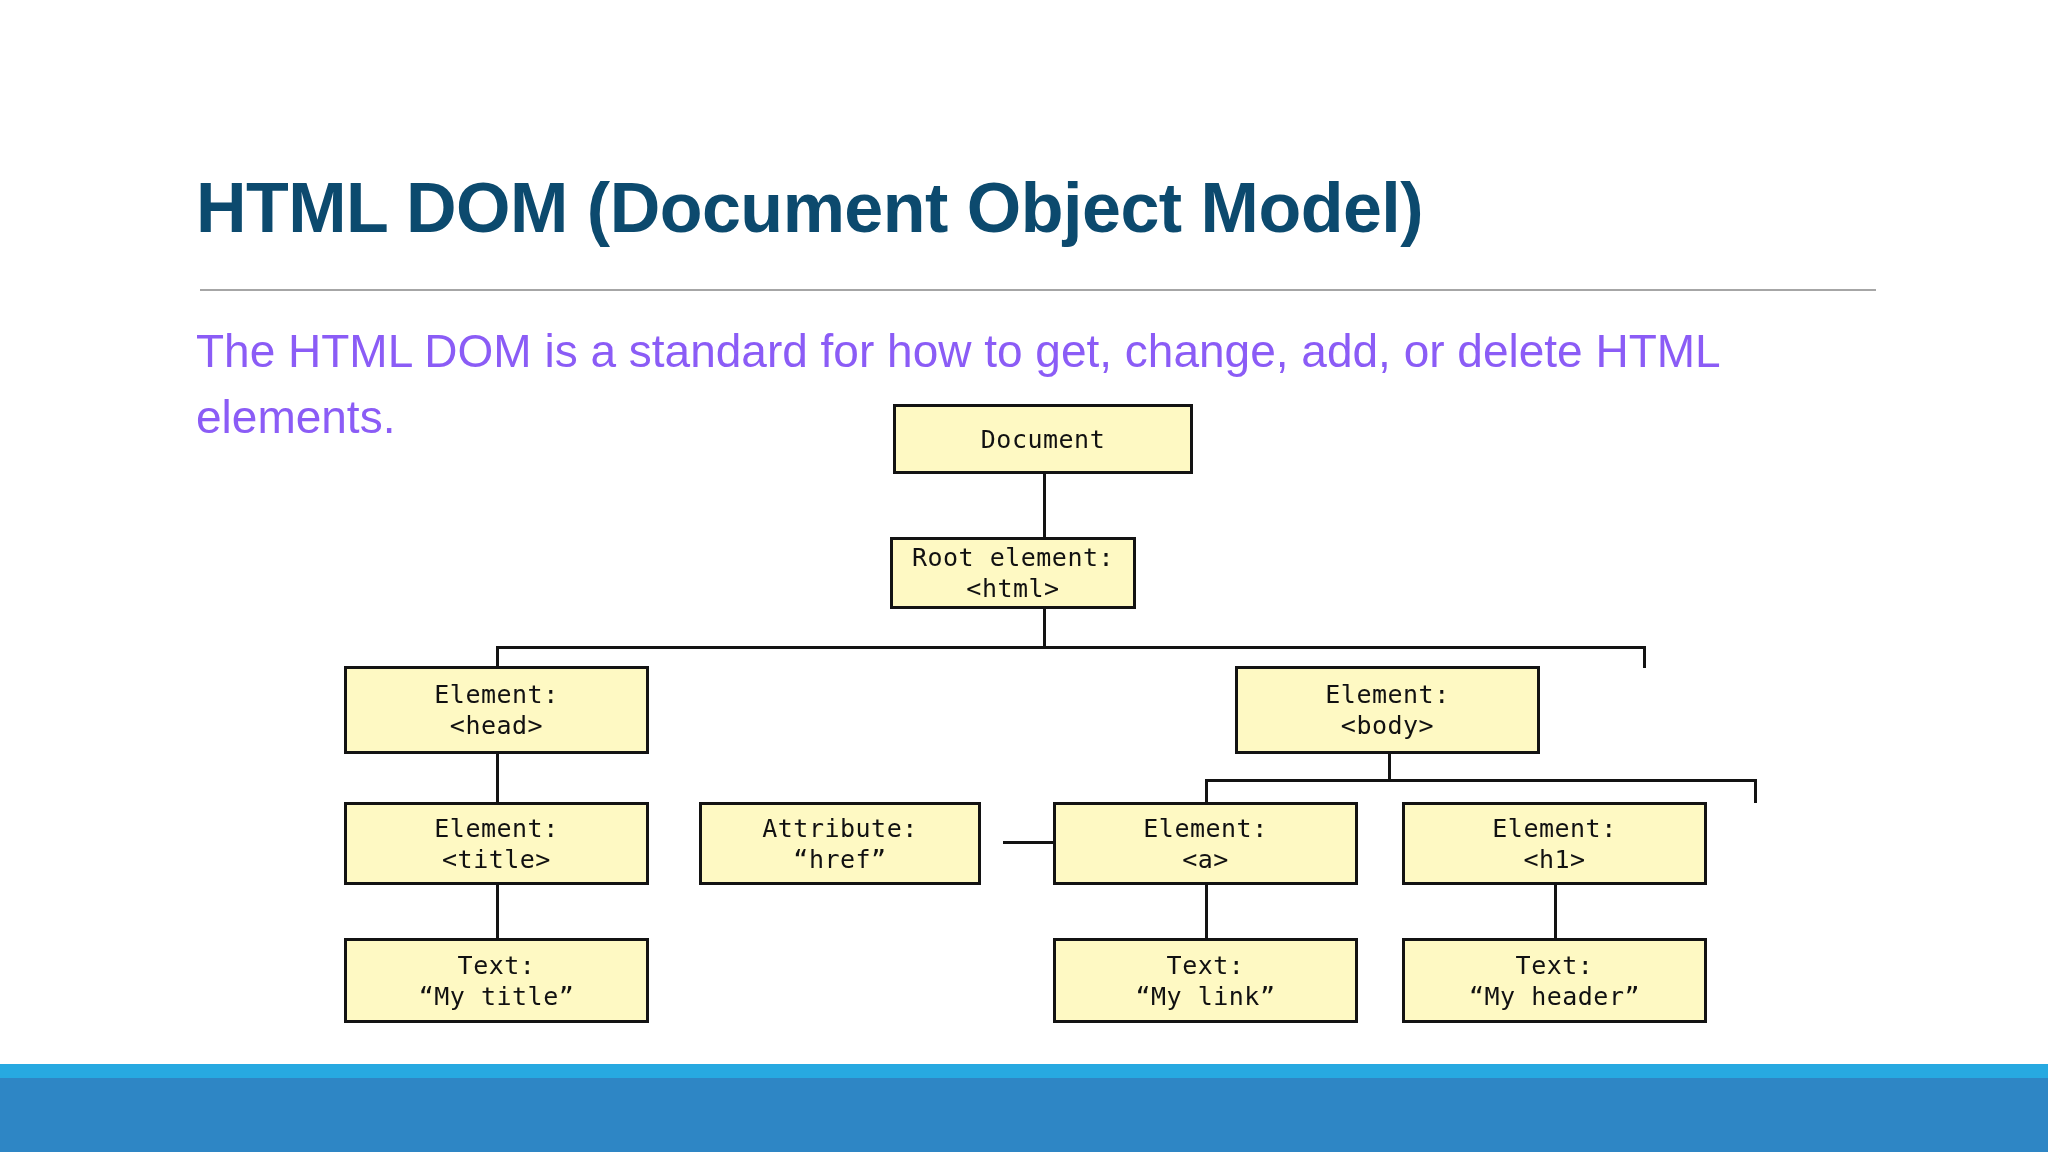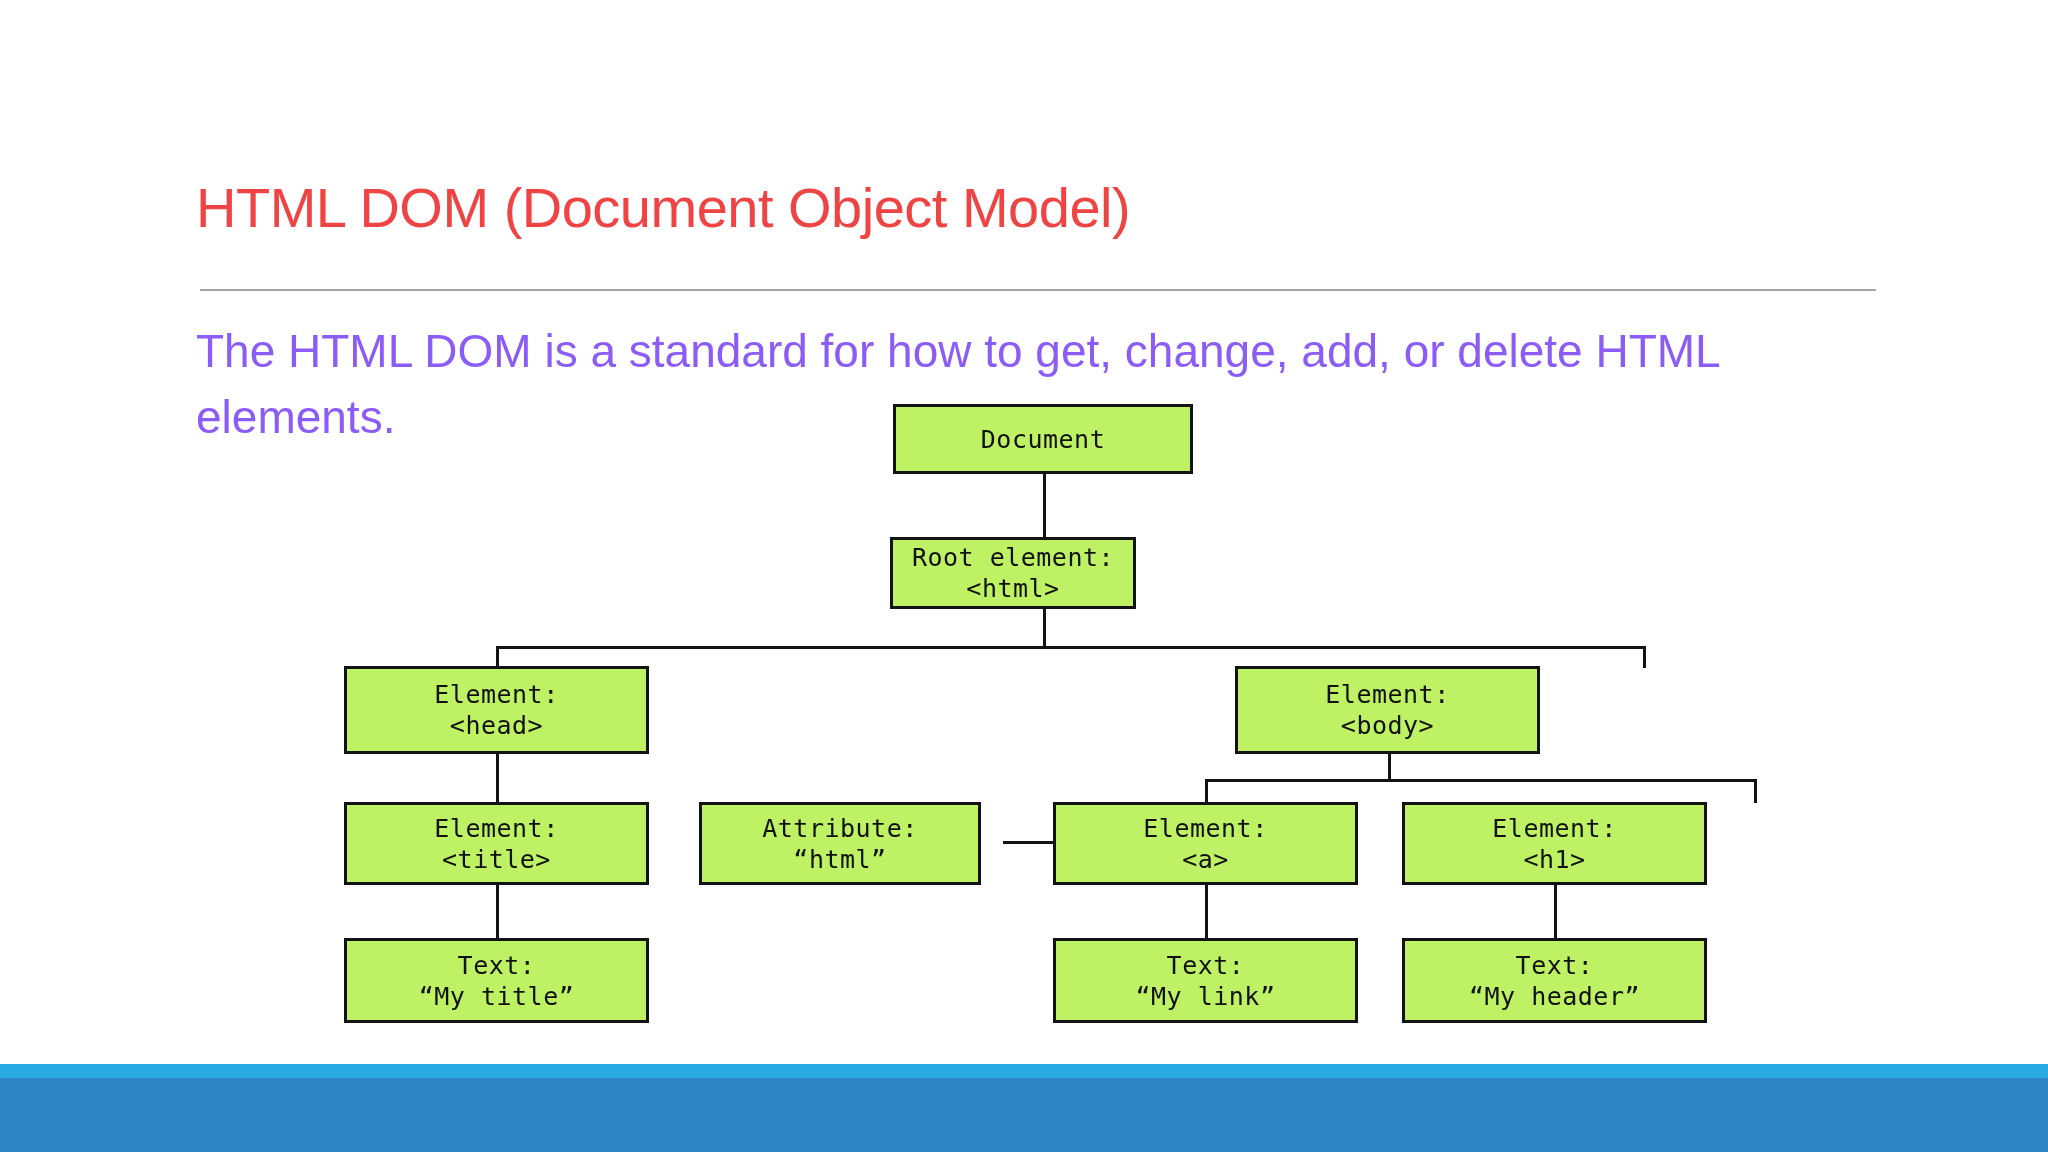--- a/index.html
+++ b/index.html
@@ -15,24 +15,24 @@
     font-family: "Liberation Sans", sans-serif;
     -webkit-font-smoothing: antialiased;
   }
 
   
   #slide-title {
     position: absolute;
     left: 196px;
     top: 160px;
     width: 1700px;
-    font-size: 56px;
+    font-size: 70px;
     line-height: 96px;
-    font-weight: 400;
-    color: #ef4444;
+    font-weight: 700;
+    color: #0c4a6e;
     letter-spacing: -0.5px;
     white-space: nowrap;
   }
   #title-divider {
     position: absolute;
     left: 200px;
     top: 289px;
     width: 1676px;
     height: 2px;
     background: #A6A6A6;
@@ -55,21 +55,21 @@
     position: absolute;
     left: 0;
     top: 0;
     width: 2048px;
     height: 1152px;
     pointer-events: none;
   }
   .dom-node {
     position: absolute;
     border: 3px solid #131313;
-    background: #bef264;
+    background: #fef9c3;
     box-sizing: border-box;
     font-family: "DejaVu Sans Mono", "Liberation Mono", monospace;
     font-size: 25px;
     line-height: 31px;
     color: #111111;
     text-align: center;
     display: flex;
     flex-direction: column;
     align-items: center;
     justify-content: center;
@@ -155,21 +155,21 @@
     <span class="ln2">&lt;body&gt;</span>
   </div>
 
   <div class="dom-node" style="left:344px; top:802px; width:305px; height:83px;">
     <span class="ln1">Element:</span>
     <span class="ln2">&lt;title&gt;</span>
   </div>
 
   <div class="dom-node" style="left:699px; top:802px; width:282px; height:83px;">
     <span class="ln1">Attribute:</span>
-    <span class="ln2">“html”</span>
+    <span class="ln2">“href”</span>
   </div>
 
   <div class="dom-node" style="left:1053px; top:802px; width:305px; height:83px;">
     <span class="ln1">Element:</span>
     <span class="ln2">&lt;a&gt;</span>
   </div>
 
   <div class="dom-node" style="left:1402px; top:802px; width:305px; height:83px;">
     <span class="ln1">Element:</span>
     <span class="ln2">&lt;h1&gt;</span>

